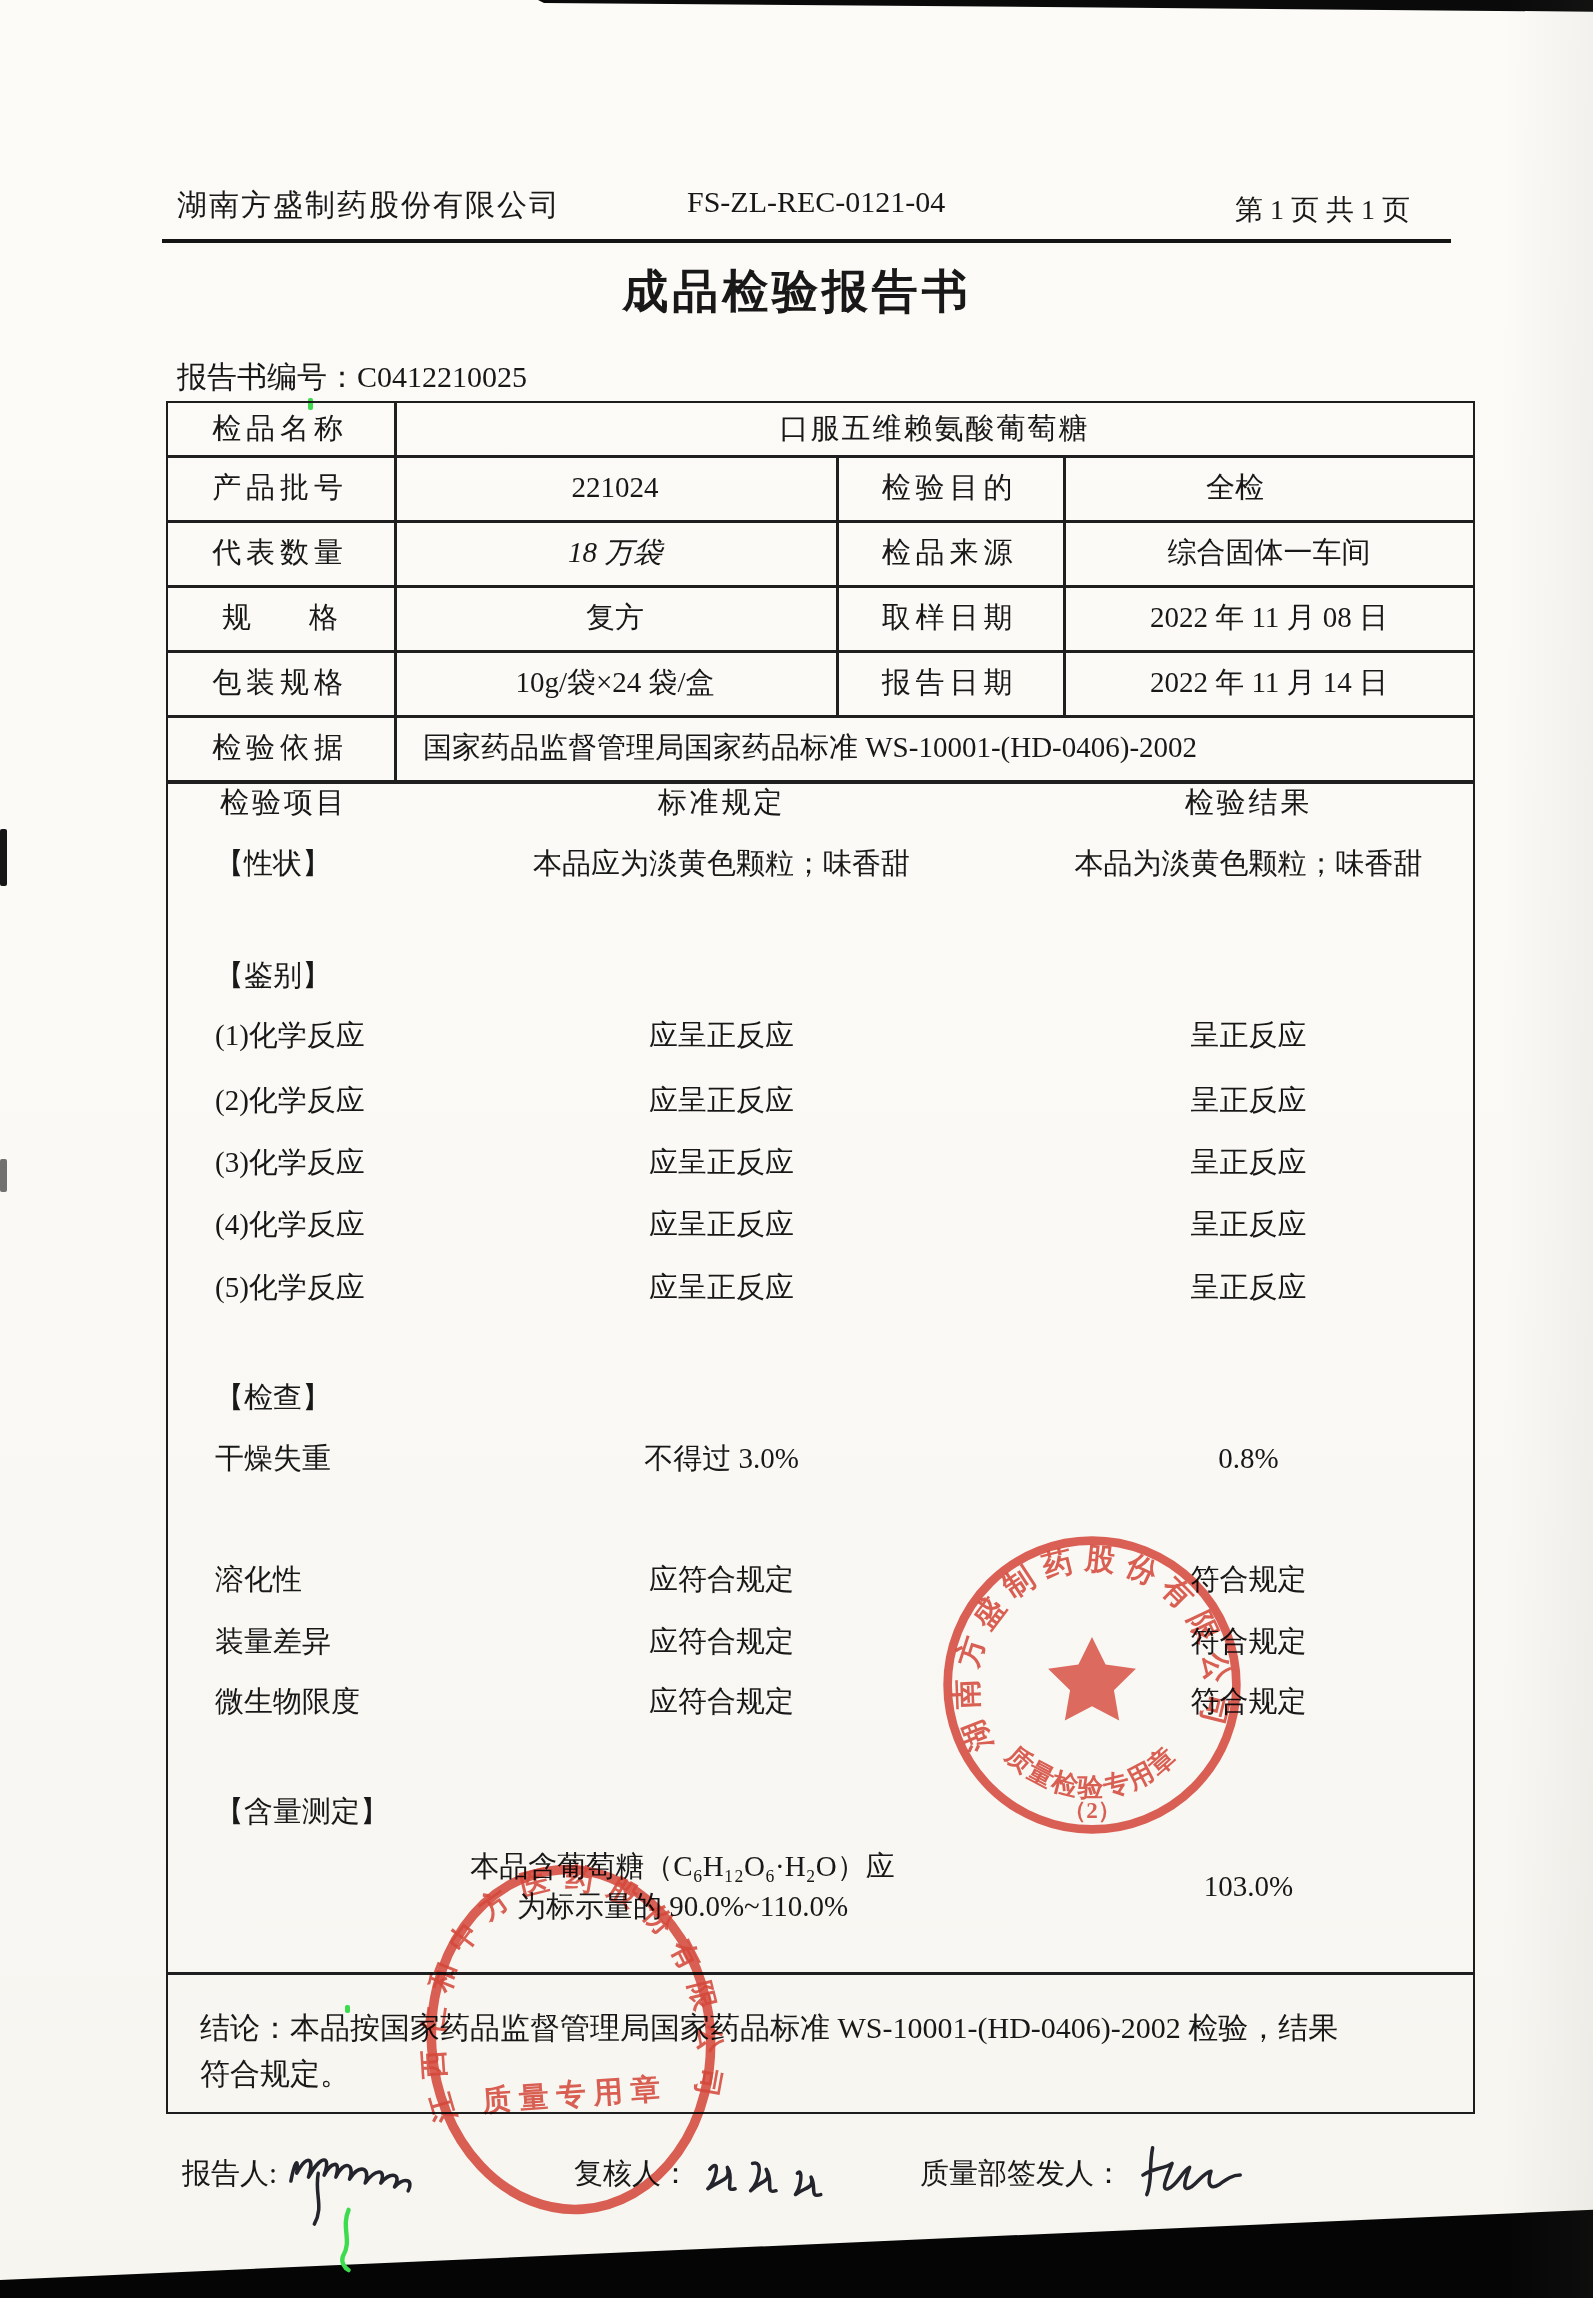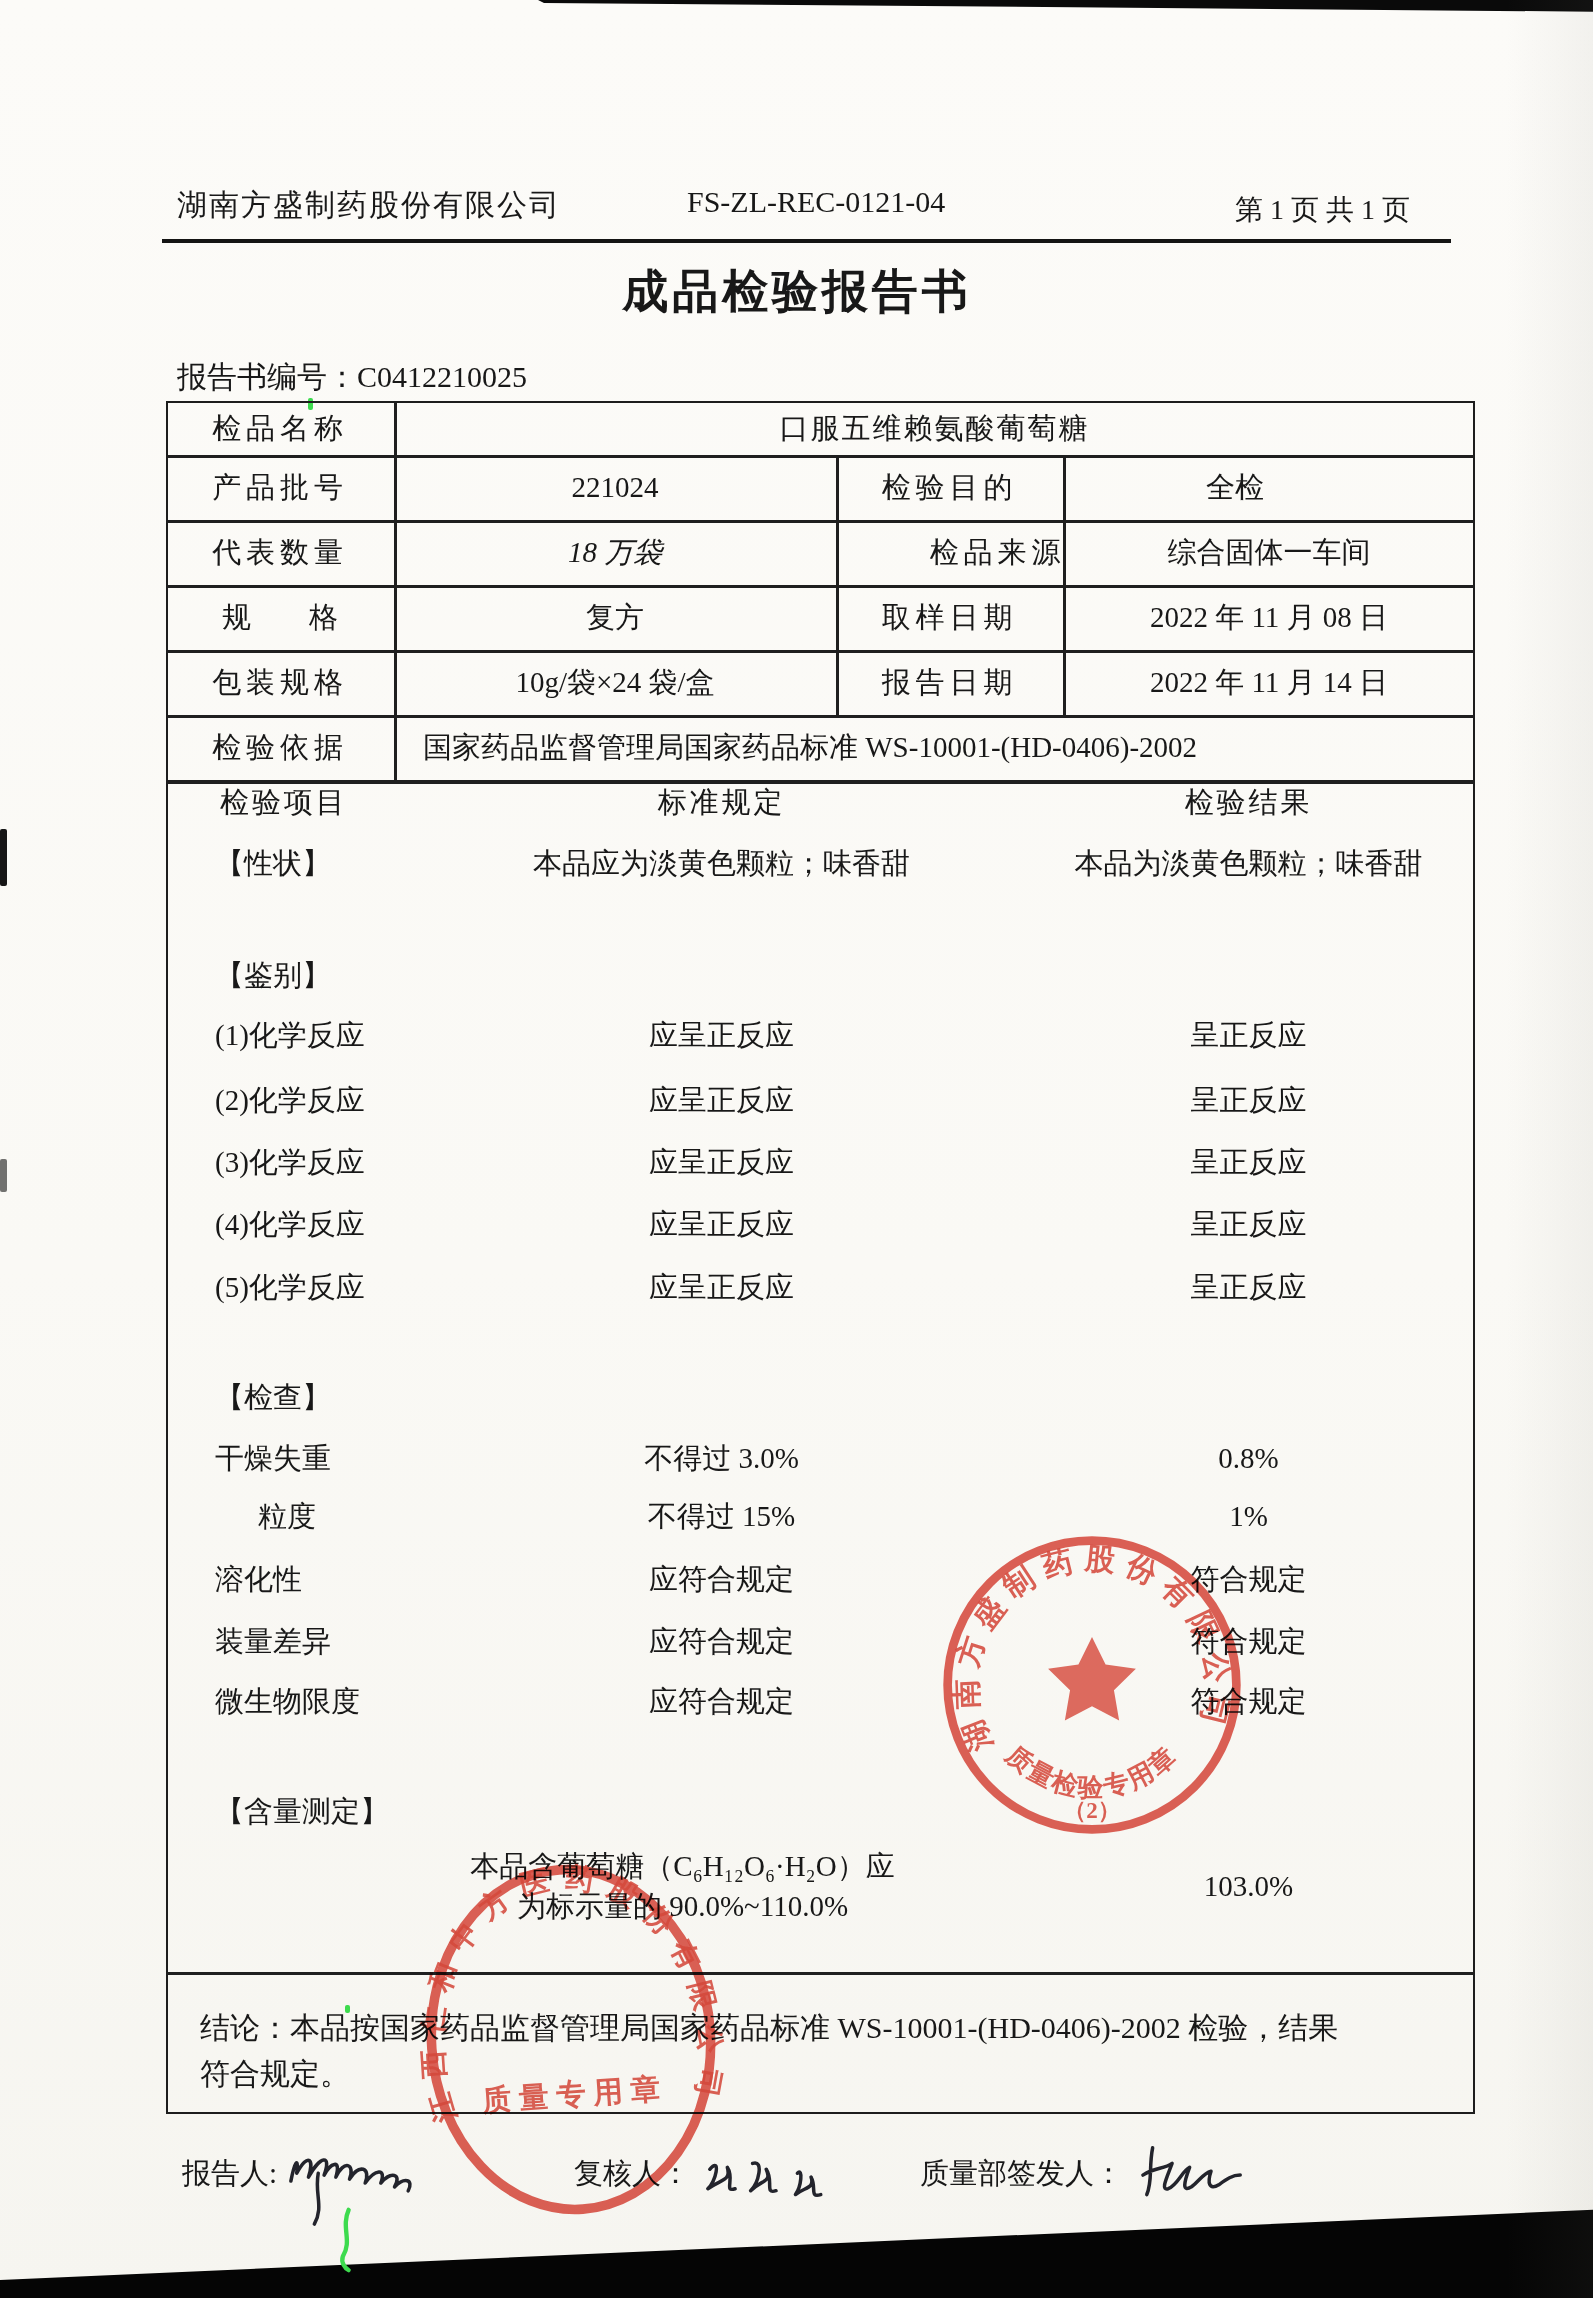--- a/index.html
+++ b/index.html
@@ -89,21 +89,21 @@
   <div class="cell lbl center" style="top:401px;left:166px;width:228px;height:55px;line-height:55px;">检品名称</div>
   <div class="cell center" style="top:401px;left:394px;width:1081px;height:55px;line-height:55px;letter-spacing:2px;">口服五维赖氨酸葡萄糖</div>
 
   <div class="cell lbl center" style="top:455px;left:166px;width:228px;height:64px;line-height:64px;">产品批号</div>
   <div class="cell center" style="top:455px;left:394px;width:442px;height:64px;line-height:64px;">221024</div>
   <div class="cell lbl center" style="top:455px;left:836px;width:227px;height:64px;line-height:64px;">检验目的</div>
   <div class="cell center" style="top:455px;left:1063px;width:344px;height:64px;line-height:64px;">全检</div>
 
   <div class="cell lbl center" style="top:520px;left:166px;width:228px;height:65px;line-height:65px;">代表数量</div>
   <div class="cell center" style="top:520px;left:394px;width:442px;height:56px;line-height:65px;font-style:italic;">18 万袋</div>
-  <div class="cell lbl center" style="top:520px;left:884px;width:227px;height:65px;line-height:65px;">检品来源</div>
+  <div class="cell lbl center" style="top:520px;left:836px;width:227px;height:65px;line-height:65px;">检品来源</div>
   <div class="cell center" style="top:520px;left:1063px;width:412px;height:76px;line-height:65px;font-family:Liberation Serif, serif;">综合固体一车间</div>
 
   <div class="cell center" style="top:585px;left:166px;width:228px;height:65px;line-height:65px;">规　　格</div>
   <div class="cell center" style="top:585px;left:394px;width:442px;height:65px;line-height:65px;">复方</div>
   <div class="cell lbl center" style="top:585px;left:836px;width:227px;height:65px;line-height:65px;">取样日期</div>
   <div class="cell center" style="top:585px;left:1063px;width:412px;height:65px;line-height:65px;">2022 年 11 月 08 日</div>
 
   <div class="cell lbl center" style="top:650px;left:166px;width:228px;height:64px;line-height:64px;">包装规格</div>
   <div class="cell center" style="top:650px;left:394px;width:442px;height:64px;line-height:64px;">10g/袋×24 袋/盒</div>
   <div class="cell lbl center" style="top:650px;left:836px;width:227px;height:64px;line-height:64px;">报告日期</div>
@@ -151,25 +151,20 @@
     <div class="rspec">应呈正反应</div>
     <div class="rres">呈正反应</div>
   </div>
   <div class="rrow" style="top:1376px;">
     <div class="rlabel">【检查】</div>
   </div>
   <div class="rrow" style="top:1437px;">
     <div class="rlabel">干燥失重</div>
     <div class="rspec">不得过 3.0%</div>
     <div class="rres">0.8%</div>
-  </div>
-  <div class="rrow" style="top:1495px;">
-    <div class="rlabel indent">粒度</div>
-    <div class="rspec">不得过 15%</div>
-    <div class="rres">1%</div>
   </div>
   <div class="rrow" style="top:1558px;">
     <div class="rlabel">溶化性</div>
     <div class="rspec">应符合规定</div>
     <div class="rres">符合规定</div>
   </div>
   <div class="rrow" style="top:1620px;">
     <div class="rlabel">装量差异</div>
     <div class="rspec">应符合规定</div>
     <div class="rres">符合规定</div>

